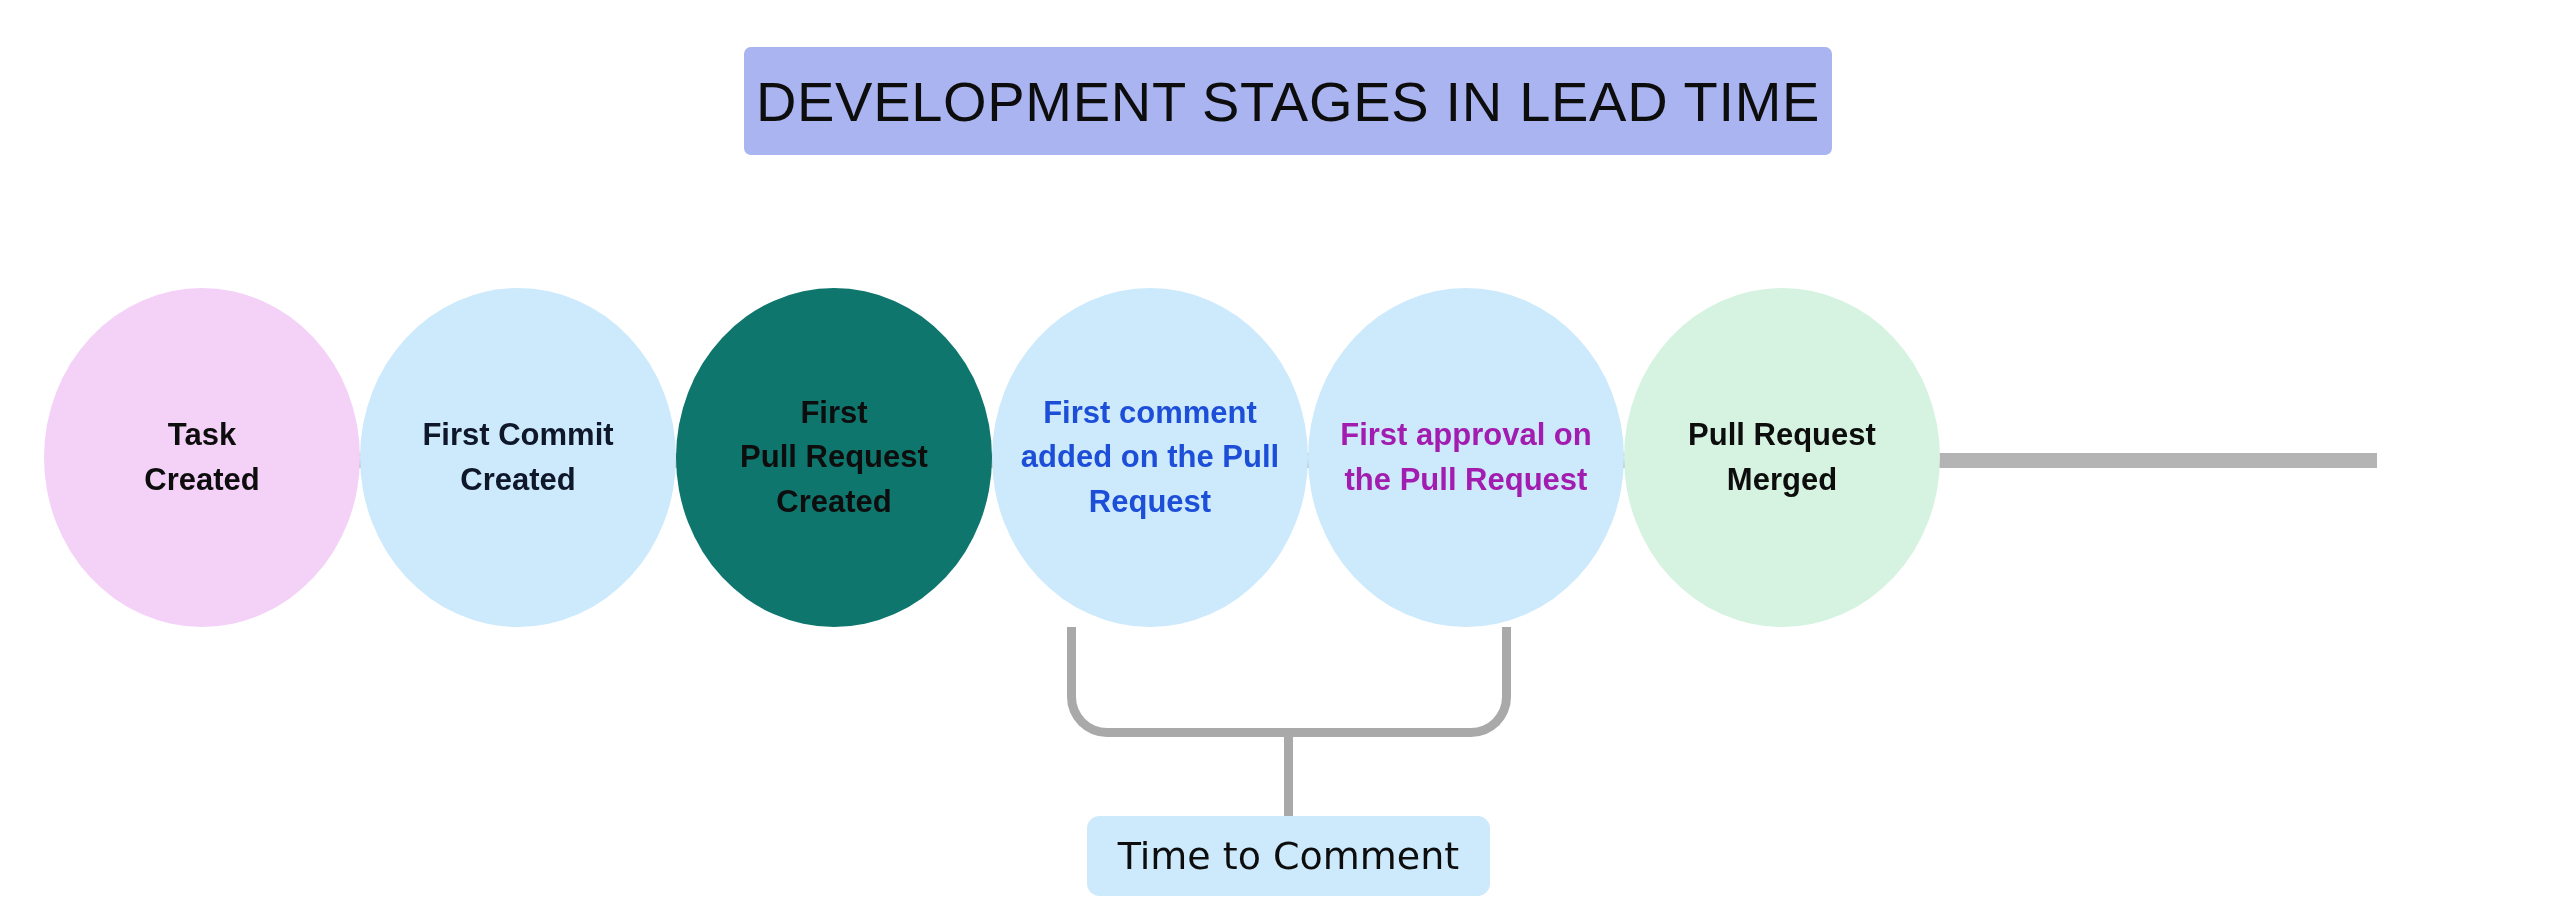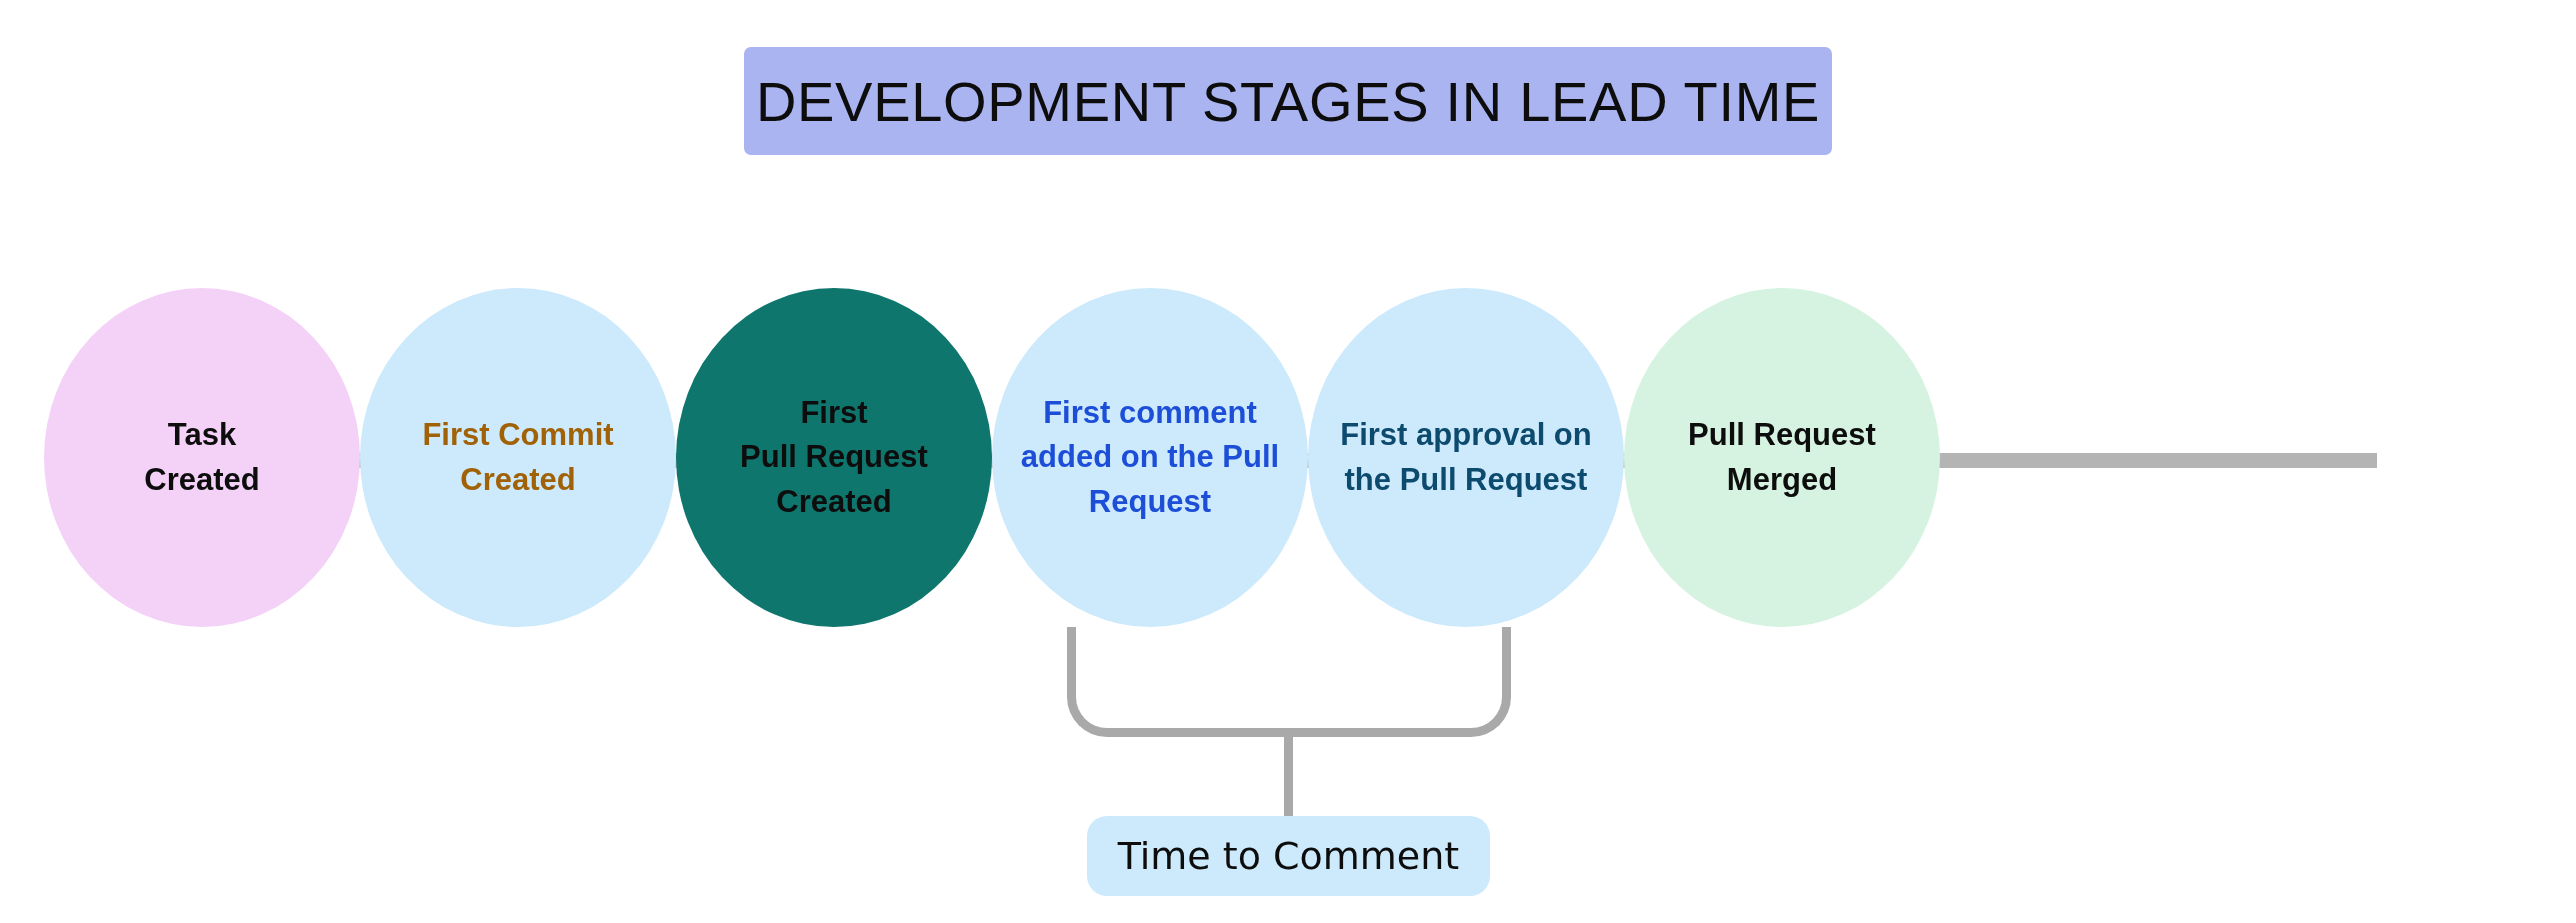--- a/index.html
+++ b/index.html
@@ -125,44 +125,44 @@
   </div>
 
   <div class="connector-bar" style="background: rgb(180, 180, 180);"></div>
 
   <div class="stages-row">
     <div class="stage-circle" style="background: rgb(244, 210, 248);">
       <span class="stage-label" style="color: rgb(13, 13, 13);">Task
 Created</span>
     </div>
     <div class="stage-circle" style="background: rgb(205, 234, 252);">
-      <span class="stage-label" style="color: #a16207;">First Commit
+      <span class="stage-label" style="color: #0f172a;">First Commit
 Created</span>
     </div>
     <div class="stage-circle" style="background: #0f766e;">
       <span class="stage-label" style="color: rgb(13, 13, 13);">First
 Pull Request
 Created</span>
     </div>
     <div class="stage-circle" style="background: rgb(205, 234, 252);">
       <span class="stage-label" style="color: #1d4ed8;">First comment
 added on the Pull
 Request</span>
     </div>
     <div class="stage-circle" style="background: rgb(205, 234, 252);">
-      <span class="stage-label" style="color: #0c4a6e;">First approval on
+      <span class="stage-label" style="color: #a21caf;">First approval on
 the Pull Request</span>
     </div>
     <div class="stage-circle" style="background: rgb(213, 243, 224);">
       <span class="stage-label" style="color: rgb(13, 13, 13);">Pull Request
 Merged</span>
     </div>
   </div>
 
   <div class="bracket" style="border-color: rgb(169, 169, 169);"></div>
   <div class="bracket-stem" style="background: rgb(169, 169, 169);"></div>
 
-  <div class="annotation-box" style="background: rgb(205, 234, 252); border-radius: 20px;">
+  <div class="annotation-box" style="background: rgb(205, 234, 252);">
     <span class="annotation-text" style="color: rgb(13, 13, 13);">Time to Comment</span>
   </div>
 
 </div>
 
 
 </body></html>

